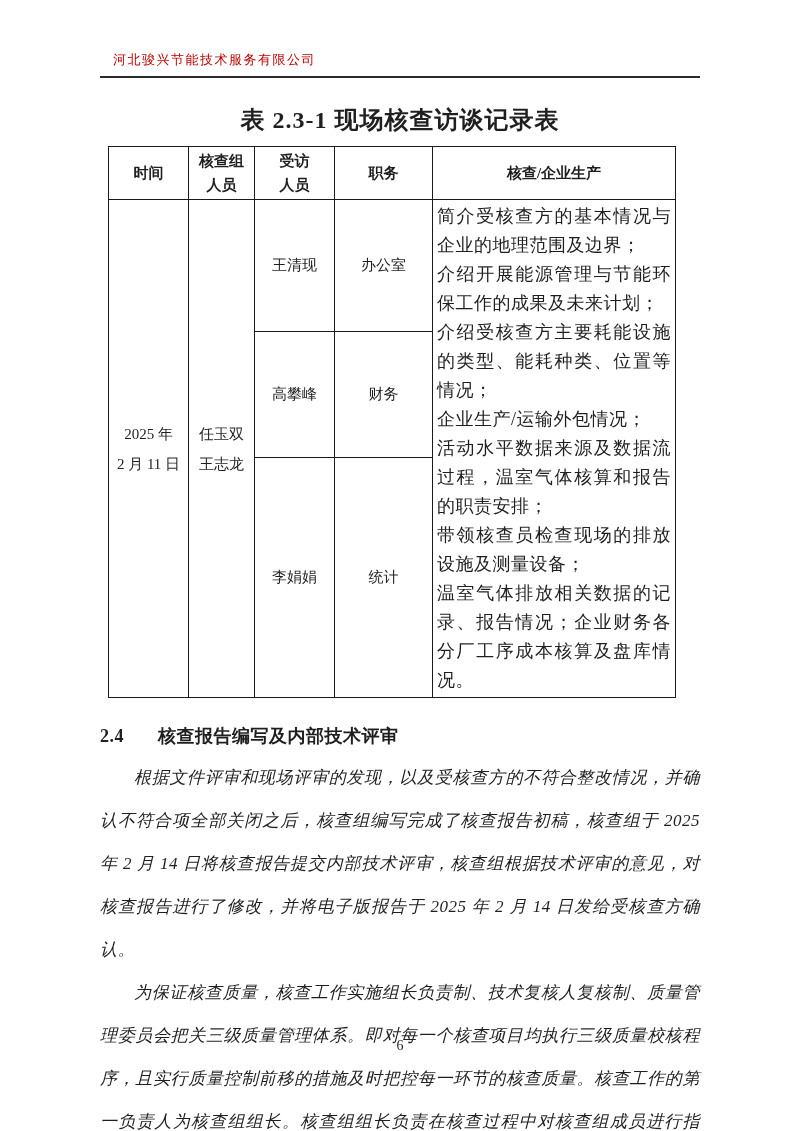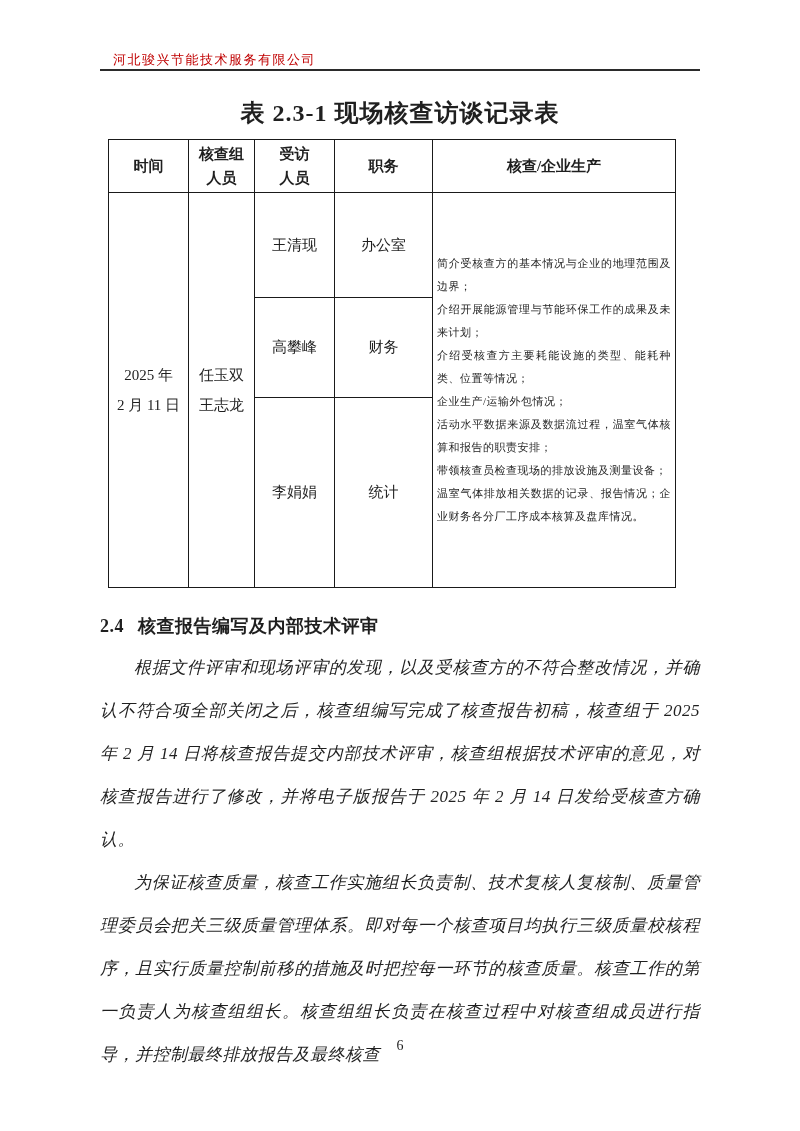--- a/index.html
+++ b/index.html
@@ -14,21 +14,21 @@
   }
   .page {
     width: 800px;
     height: 1131px;
     padding: 50px 100px 0 100px;
     position: relative;
   }
   
   .doc-header {
     padding-left: 13px;
-    padding-bottom: 0;
+    padding-bottom: 7px;
     border-bottom: 2px solid #2b2b2b;
   }
   .company-name {
     font-size: 13px;
     letter-spacing: 1.5px;
     color: #c00000;
     font-family: "Liberation Serif", "DejaVu Serif", serif;
   }
   
   .table-title {
@@ -66,35 +66,35 @@
   tr.row-1 { height: 105px; }
   tr.row-2 { height: 100px; }
   tr.row-3 { height: 190px; }
   .multiline { white-space: pre-line; line-height: 30px; }
   td.content-cell {
     text-align: left;
     vertical-align: top;
     padding: 5px 8px 4px 8px;
   }
   td.content-cell p {
-    font-size: 11px;
-    line-height: 23px;
+    font-size: 18px;
+    line-height: 29px;
     text-align: justify;
     letter-spacing: 0.5px;
   }
   
   .section-heading {
     font-family: "Liberation Sans", sans-serif;
     font-size: 18px;
     font-weight: bold;
     margin-top: 26px;
     margin-bottom: 8px;
     letter-spacing: 0.5px;
   }
-  .section-heading .sec-num { margin-right: 14px; font-family: "Liberation Serif", serif; }
+  .section-heading .sec-num { margin-right: 34px; font-family: "Liberation Serif", serif; }
   .body-paragraph {
     font-size: 17px;
     line-height: 43px;
     text-align: justify;
     text-indent: 2em;
     letter-spacing: 0.5px;
     font-style: italic;
   }
   
   .page-footer {

